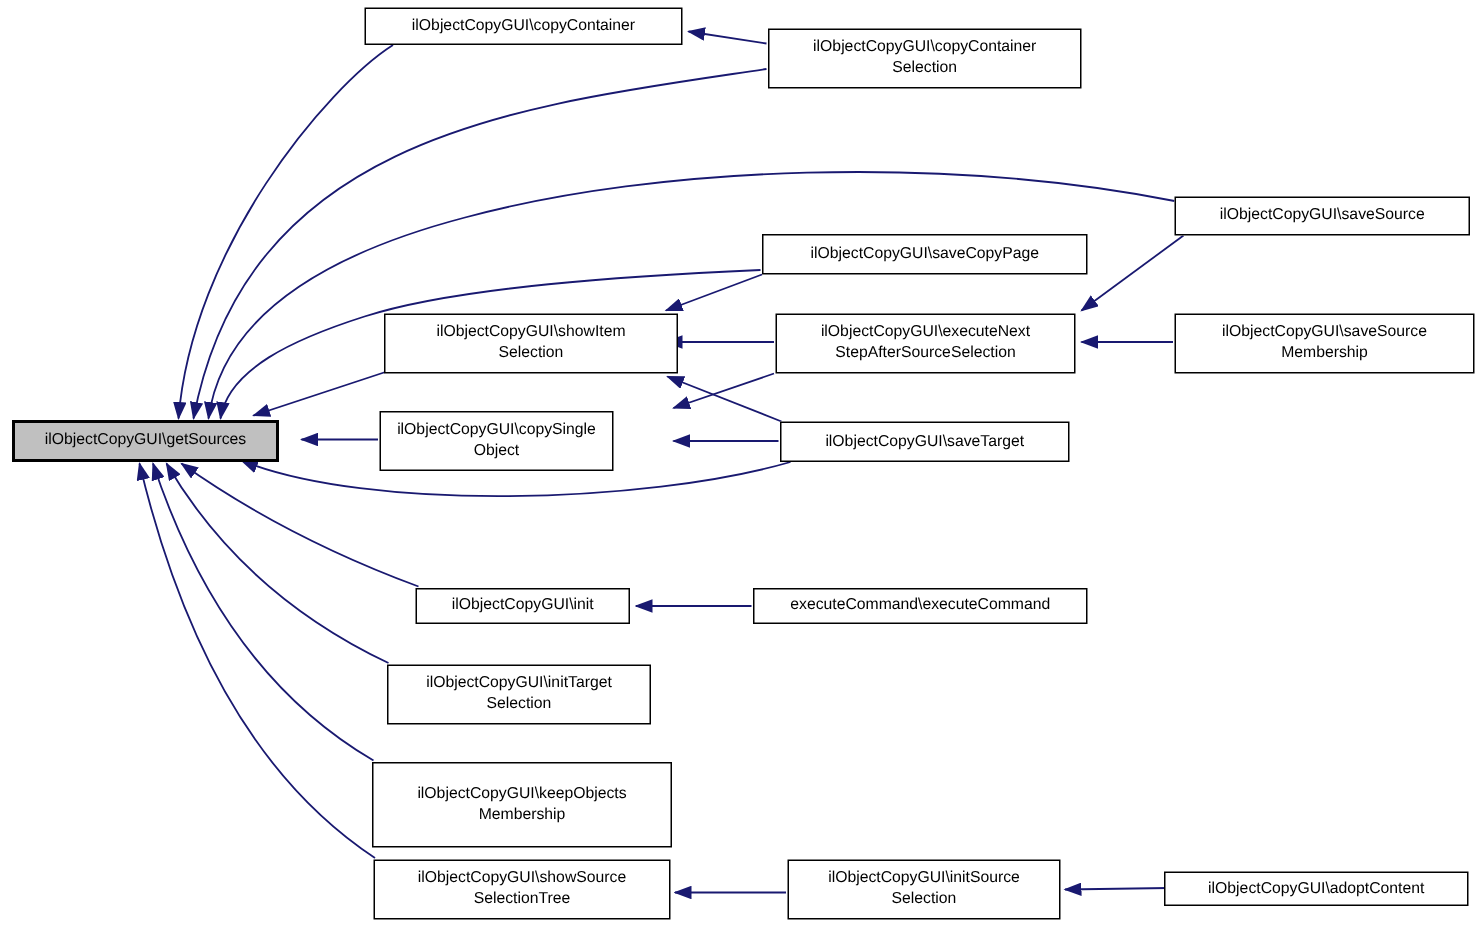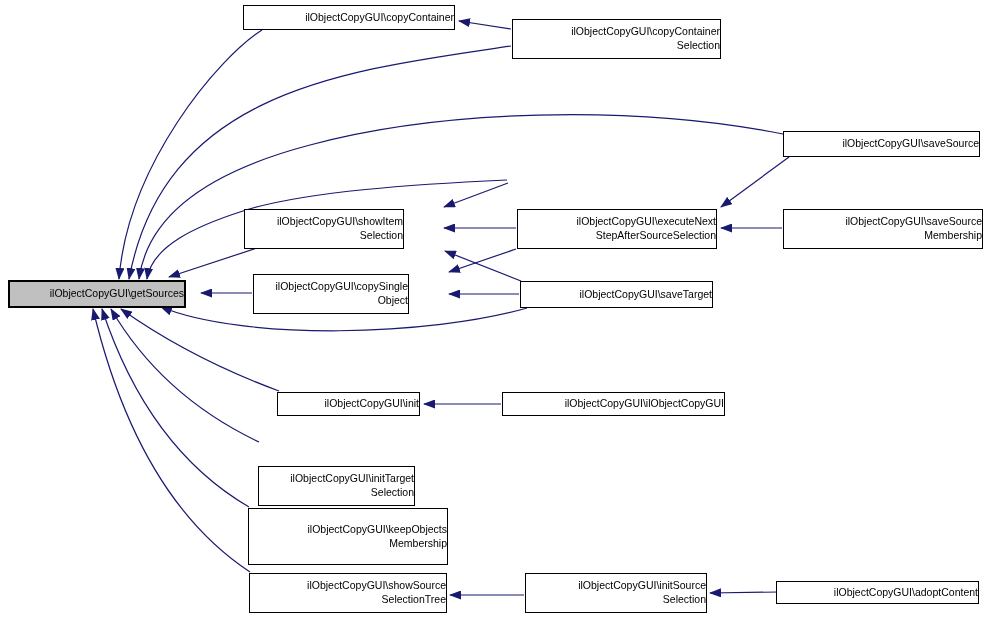--- a/index.html
+++ b/index.html
@@ -7,21 +7,21 @@
   #canvas {
     position:relative; width:988px; height:619px; background:#ffffff;
     font-family:"Liberation Sans", "DejaVu Sans", sans-serif; overflow:hidden;
   }
   svg.edges { position:absolute; left:0; top:0; width:988px; height:619px; }
   .edge { fill:none; stroke:var(--edge); stroke-width:1.2px; }
   .arrowhead { fill:var(--edge); }
   .node {
     position:absolute; box-sizing:border-box;
     background:var(--node-fill); border:1px solid var(--node-border);
-    display:flex; flex-direction:column; align-items:flex-end; justify-content:center;
+    display:flex; flex-direction:column; align-items:center; justify-content:center;
     font-size:10.5px; line-height:1.3; color:#000; text-align:center;
     white-space:nowrap; cursor:pointer;
   }
   .node.highlight { background:var(--hl-fill); border-width:2px; }
   .node .ln { display:block; }
 </style>
 </head>
 <body>
 
 <div id="canvas">
@@ -62,22 +62,25 @@
 
   <div class="node" style="left:512px;top:19px;width:209px;height:40px">
     <span class="ln">ilObjectCopyGUI\copyContainer</span>
     <span class="ln">Selection</span>
   </div>
 
   <div class="node" style="left:783px;top:131px;width:197px;height:26px">
     <span class="ln">ilObjectCopyGUI\saveSource</span>
   </div>
 
+  <div class="node" style="left:508px;top:156px;width:217px;height:27px">
+    <span class="ln">ilObjectCopyGUI\saveCopyPage</span>
+  </div>
 
-  <div class="node" style="left:244px;top:209px;width:160px;height:40px">
+  <div class="node" style="left:256px;top:209px;width:196px;height:40px">
     <span class="ln">ilObjectCopyGUI\showItem</span>
     <span class="ln">Selection</span>
   </div>
 
   <div class="node" style="left:517px;top:209px;width:200px;height:40px">
     <span class="ln">ilObjectCopyGUI\executeNext</span>
     <span class="ln">StepAfterSourceSelection</span>
   </div>
 
   <div class="node" style="left:783px;top:209px;width:200px;height:40px">
@@ -96,24 +99,24 @@
 
   <div class="node" style="left:277px;top:392px;width:143px;height:24px">
     <span class="ln">ilObjectCopyGUI\init</span>
   </div>
 
   <div class="node" style="left:520px;top:281px;width:193px;height:27px">
     <span class="ln">ilObjectCopyGUI\saveTarget</span>
   </div>
 
   <div class="node" style="left:502px;top:392px;width:223px;height:24px">
-    <span class="ln">ilObjectCopyGUI\ilObjectCopyGUI</span>
+    <span class="ln">executeCommand\executeCommand</span>
   </div>
 
-  <div class="node" style="left:258px;top:466px;width:157px;height:40px">
+  <div class="node" style="left:258px;top:443px;width:176px;height:40px">
     <span class="ln">ilObjectCopyGUI\initTarget</span>
     <span class="ln">Selection</span>
   </div>
 
   <div class="node" style="left:248px;top:508px;width:200px;height:57px">
     <span class="ln">ilObjectCopyGUI\keepObjects</span>
     <span class="ln">Membership</span>
   </div>
 
   <div class="node" style="left:249px;top:573px;width:198px;height:40px">

